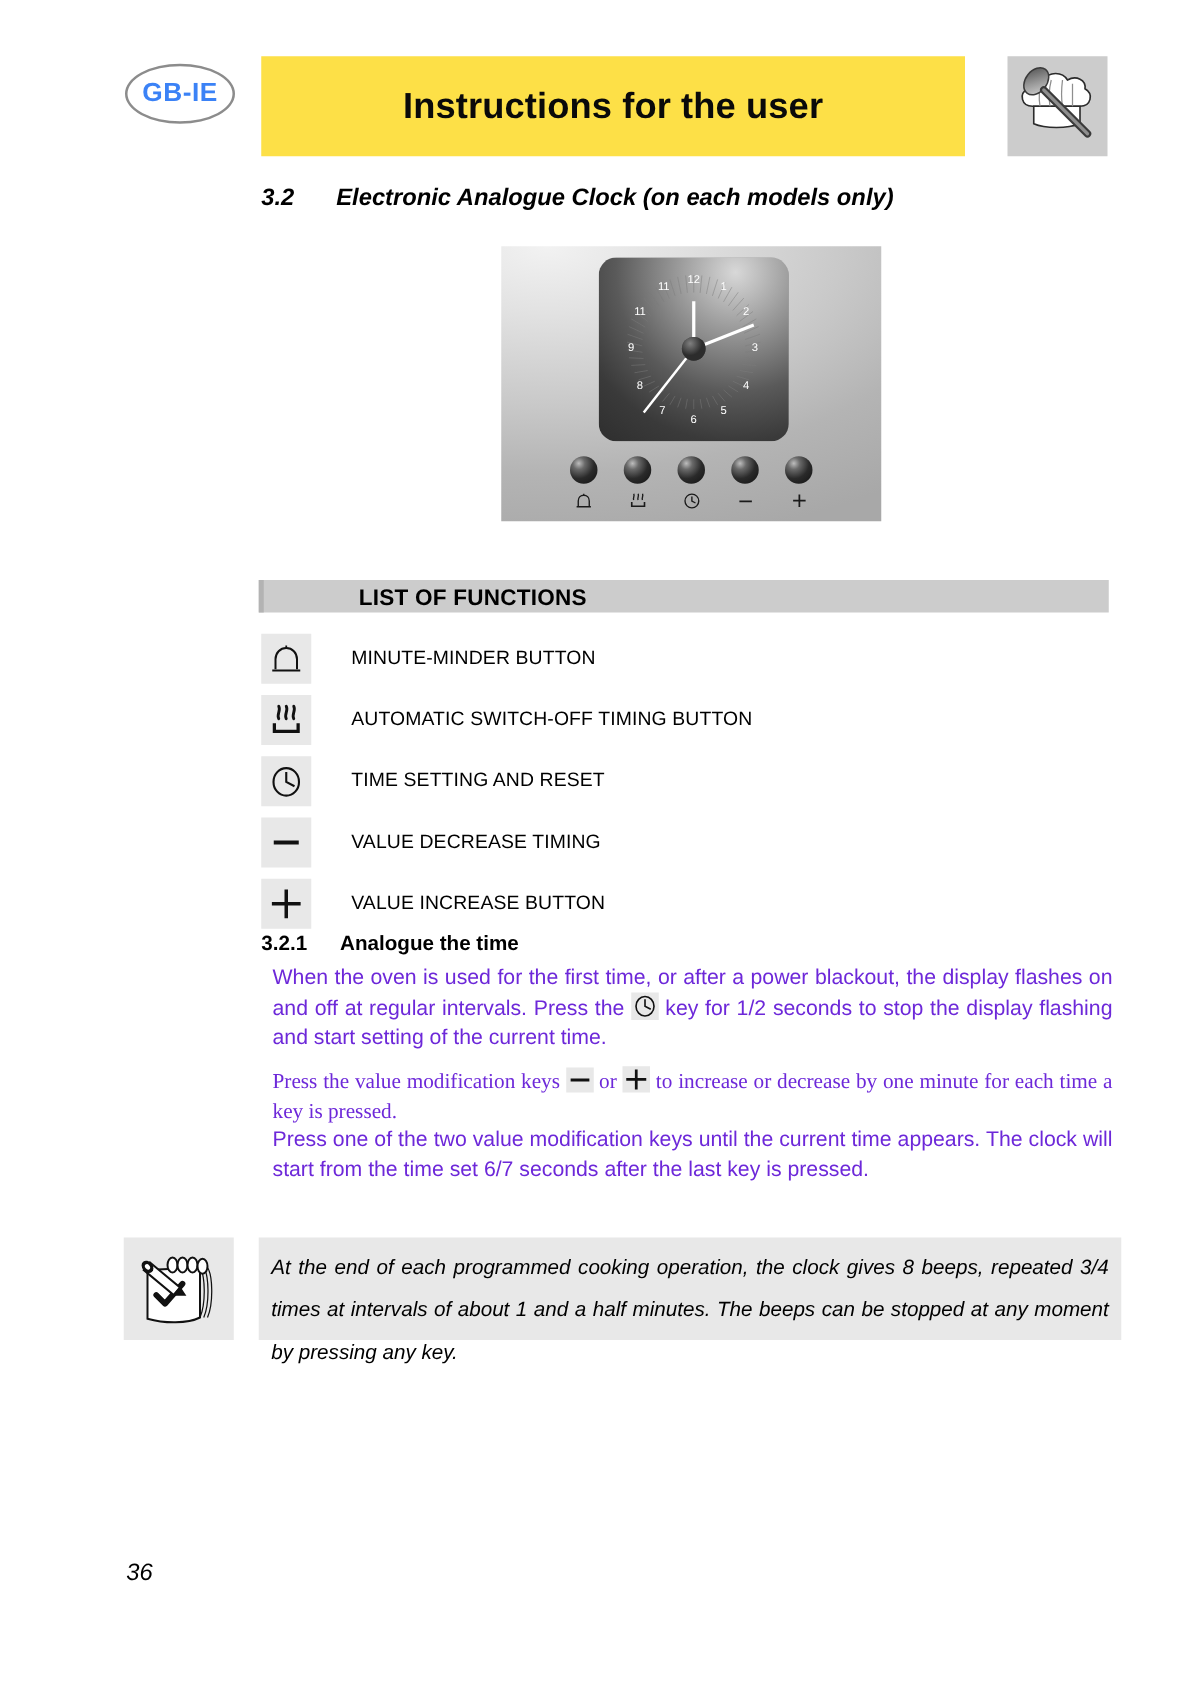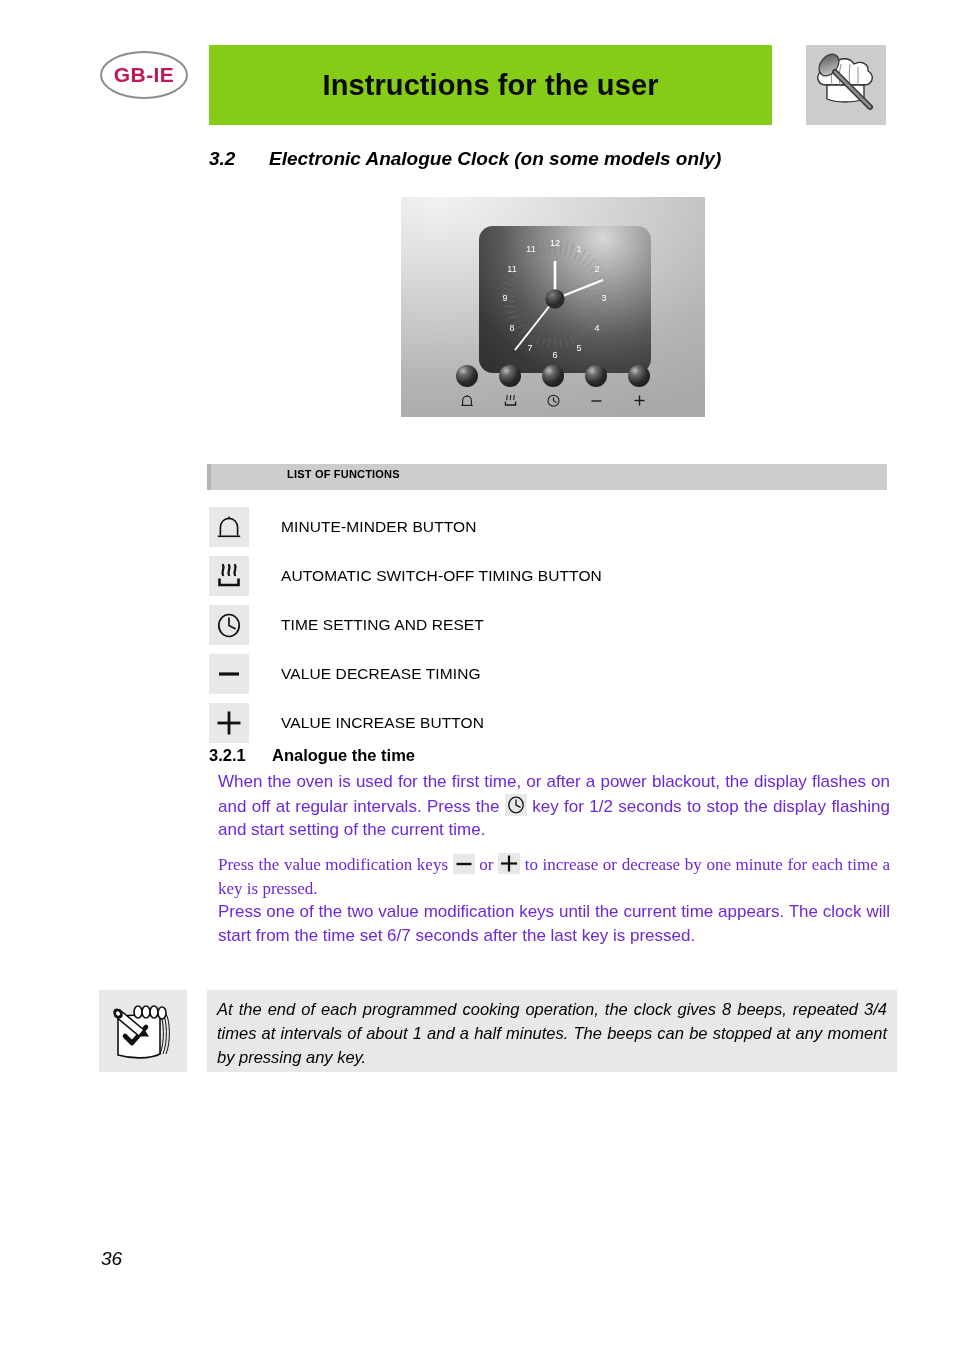--- a/index.html
+++ b/index.html
@@ -21,33 +21,33 @@
     position: absolute;
     left: 0; top: 45px;
     width: 954px; height: 85px;
   }
   #country-badge {
     position: absolute;
     left: 100px; top: 6px;
     width: 84px; height: 44px;
     border: 2px solid #8c8c8c;
     border-radius: 50%;
-    color: #be185d;
+    color: #3b82f6;
     font-size: 21px;
     font-weight: bold;
     letter-spacing: .4px;
     display: flex;
     align-items: center;
     justify-content: center;
   }
   #header-title-bar {
     position: absolute;
     left: 209px; top: 0;
     width: 563px; height: 80px;
-    background: #84cc16;
+    background: #fde047;
     display: flex;
     align-items: center;
     justify-content: center;
   }
   #header-title {
     font-size: 29px;
     font-weight: bold;
     color: #0a0a0a;
     letter-spacing: .1px;
   }
@@ -74,22 +74,22 @@
   
   #clock-photo {
     position: absolute;
     left: 401px; top: 197px;
     width: 304px; height: 220px;
     background:
       radial-gradient(ellipse 150% 110% at 12% 0%, #f2f2f2 0%, #e2e2e2 22%, #c9c9c9 52%, #b4b4b4 75%, #a8a8a8 100%);
   }
   #clock-face {
     position: absolute;
-    left: 78px; top: 29px;
-    width: 172px; height: 147px;
+    left: 78px; top: 9px;
+    width: 152px; height: 147px;
     border-radius: 14px;
     overflow: hidden;
     background:
       radial-gradient(circle at 72% 8%, #d8d8d8 0%, #9b9b9b 26%, #5a5a5a 55%, #3a3a3a 78%, #2e2e2e 100%),
       linear-gradient(135deg, #8a8a8a 0%, #3a3a3a 55%, #707070 100%);
   }
   #clock-face svg { position: absolute; left: 0; top: 0; }
   .clock-num {
     position: absolute;
     color: #ffffff;
@@ -125,21 +125,21 @@
   }
   #functions-bar-tab {
     position: absolute;
     left: 0; top: 0;
     width: 4px; height: 26px;
     background: #b3b3b3;
   }
   #functions-bar-label {
     position: absolute;
     left: 80px; top: 4px;
-    font-size: 11px;
+    font-size: 18px;
     font-weight: bold;
     letter-spacing: .2px;
   }
 
   
   .fn-row {
     position: absolute;
     left: 207px;
     width: 690px;
     height: 44px;
@@ -203,21 +203,21 @@
     position: absolute;
     left: 207px; top: 990px;
     width: 690px; height: 82px;
     background: #e8e8e8;
   }
   #note-text {
     position: absolute;
     left: 10px; top: 7px;
     width: 670px;
     font-size: 16.5px;
-    line-height: 24px;
+    line-height: 34px;
     font-style: italic;
     text-align: justify;
   }
 
   
   #page-number {
     position: absolute;
     left: 101px; top: 1248px;
     font-size: 19px;
     font-style: italic;
@@ -260,21 +260,21 @@
           <stop offset="0%" stop-color="#4a4a4a"></stop>
           <stop offset="55%" stop-color="#9a9a9a"></stop>
           <stop offset="100%" stop-color="#d8d8d8"></stop>
         </linearGradient>
       </defs>
     </svg>
   </div>
 </div>
 
 <div id="section-heading">
-  <span class="num">3.2</span><span>Electronic Analogue Clock (on some models only)</span>
+  <span class="num">3.2</span><span>Electronic Analogue Clock (on each models only)</span>
 </div>
 
 <div id="clock-photo">
 
   <div id="clock-face">
     <svg width="152" height="147" viewBox="0 0 152 147" aria-hidden="true">
       <g stroke="#7d7d7d" stroke-width="0.7" opacity="0.55">
 
         <line x1="76" y1="28" x2="76" y2="14"></line>
         <line x1="81.1" y1="28.3" x2="82.5" y2="14.4"></line>

